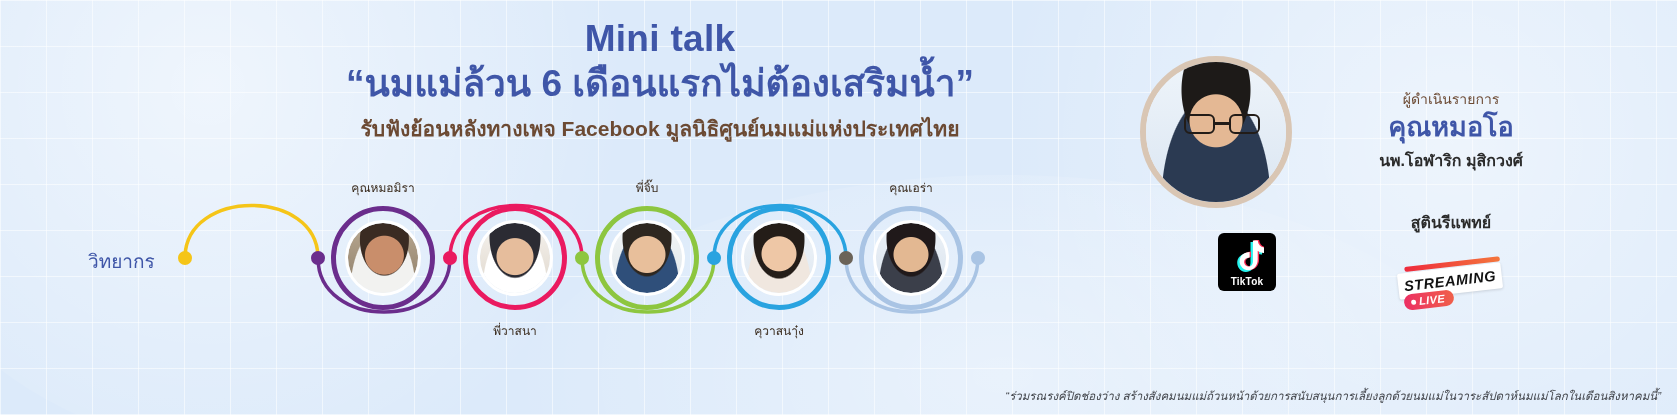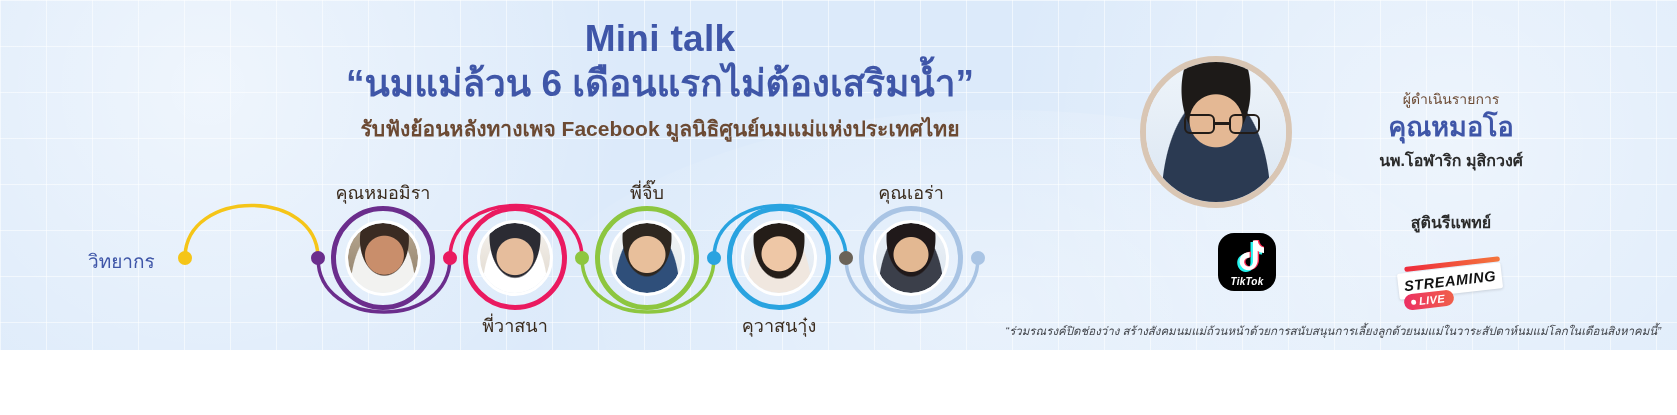--- a/index.html
+++ b/index.html
@@ -3,21 +3,21 @@
 <meta charset="utf-8">
 <style>
   * { box-sizing: border-box; margin: 0; padding: 0; }
   html, body {
     width: 1677px; height: 415px;
     font-family: "Liberation Sans", "DejaVu Sans", sans-serif;
     overflow: hidden;
   }
   #banner {
     position: relative;
-    width: 1677px; height: 350px;
+    width: 1677px; height: 415px;
     background-color: #dceafa;
     background-image:
       linear-gradient(to right, rgba(255,255,255,0.55) 1px, transparent 1px),
       linear-gradient(to bottom, rgba(255,255,255,0.55) 1px, transparent 1px);
     background-size: 46px 46px;
     overflow: hidden;
   }
   
   .wash-a {
     position: absolute; left: -120px; top: -160px;
@@ -76,21 +76,21 @@
     position: absolute; left: 9px; top: 9px; right: 9px; bottom: 9px;
     border-radius: 50%; border: 3px solid #fff;
     overflow: hidden;
     background: #eef3f8;
   }
   .photo {
     position: absolute; inset: 0; border-radius: 50%;
   }
   .sp-name {
     position: absolute; left: 50%; transform: translateX(-50%);
-    white-space: nowrap; font-size: 18px; color: #3a2b1d; font-weight: normal;
+    white-space: nowrap; font-size: 12px; color: #3a2b1d; font-weight: normal;
   }
   .sp-name.above { top: -28px; }
   .sp-name.below { bottom: -30px; }
 
   
   #host-photo-wrap {
     position: absolute; left: 1140px; top: 56px; width: 152px; height: 152px;
   }
   #host-ring {
     position: absolute; inset: 0; border-radius: 50%;
@@ -99,22 +99,22 @@
   }
   #host-text { position: absolute; left: 1296px; top: 88px; width: 310px; text-align: center; }
   #host-role { font-size: 14px; color: #6c4a33; font-weight: normal; font-family: Liberation Mono, monospace; }
   #host-name { font-size: 27px; color: #3f56a8; font-weight: bold; margin-top: 3px; line-height: 1.1; }
   #host-fullname { font-size: 16px; color: #2b2b2b; font-weight: bold; margin-top: 7px; line-height: 1.35; }
   #host-spec { font-size: 16px; color: #2b2b2b; font-weight: bold; line-height: 1.35; margin-top: 41px; }
 
   
   #tiktok-row { position: absolute; left: 1218px; top: 233px; display: flex; align-items: flex-start; }
   #tiktok-logo {
-    width: 58px; height: 58px; border-radius: 16px; background: #000;
-    position: relative; flex: 0 0 auto; font-style: italic;
+    width: 58px; height: 58px; border-radius: 6px; background: #000;
+    position: relative; flex: 0 0 auto;
   }
   #tiktok-glyph { position: absolute; left: 12px; top: 5px; }
   #tiktok-word {
     position: absolute; bottom: 4px; left: 0; width: 100%; text-align: center;
     color: #fff; font-size: 10px; font-weight: bold; letter-spacing: .2px;
   }
   #tiktok-text { margin-left: 14px; line-height: 1.22; }
   #tk-line1, #tk-line2 { font-size: 19px; font-weight: bold; color: #16213a; white-space: nowrap; }
 
   

